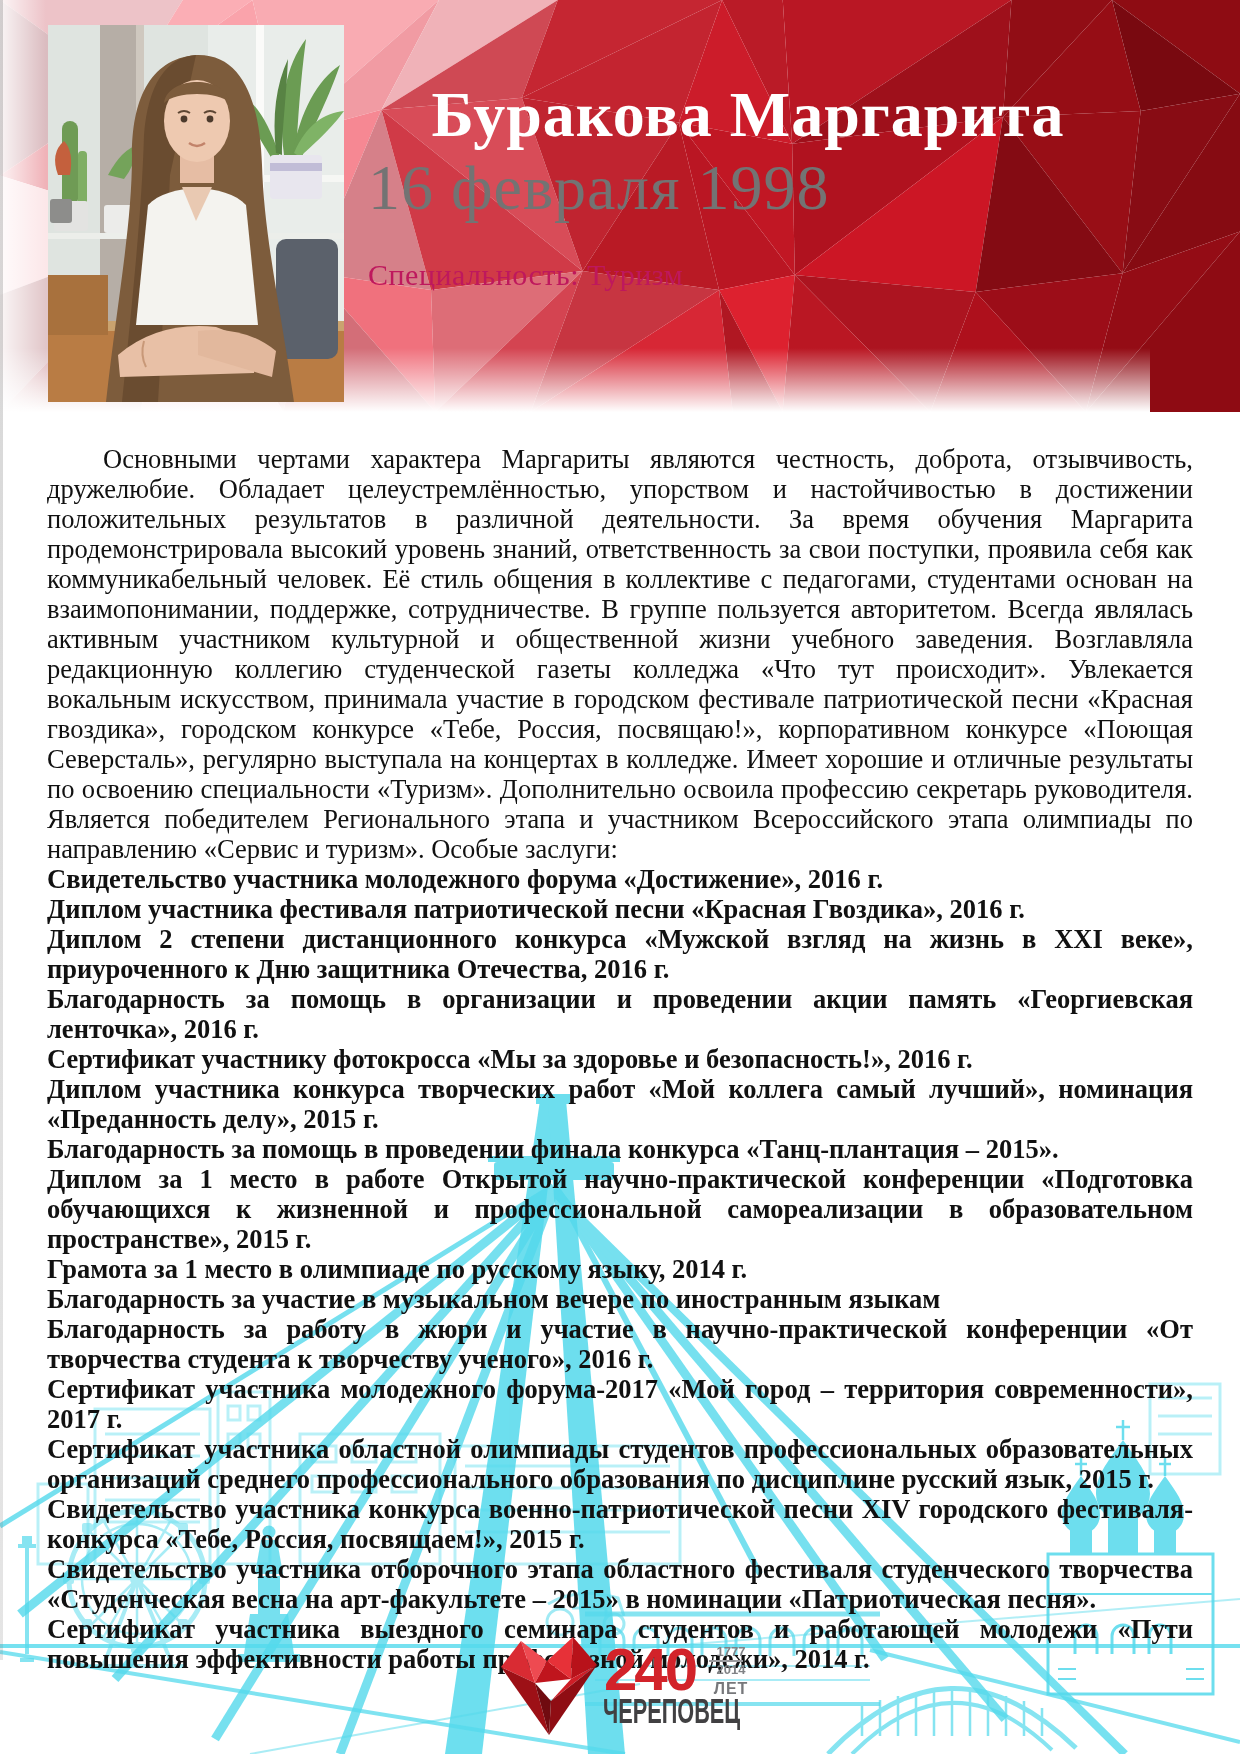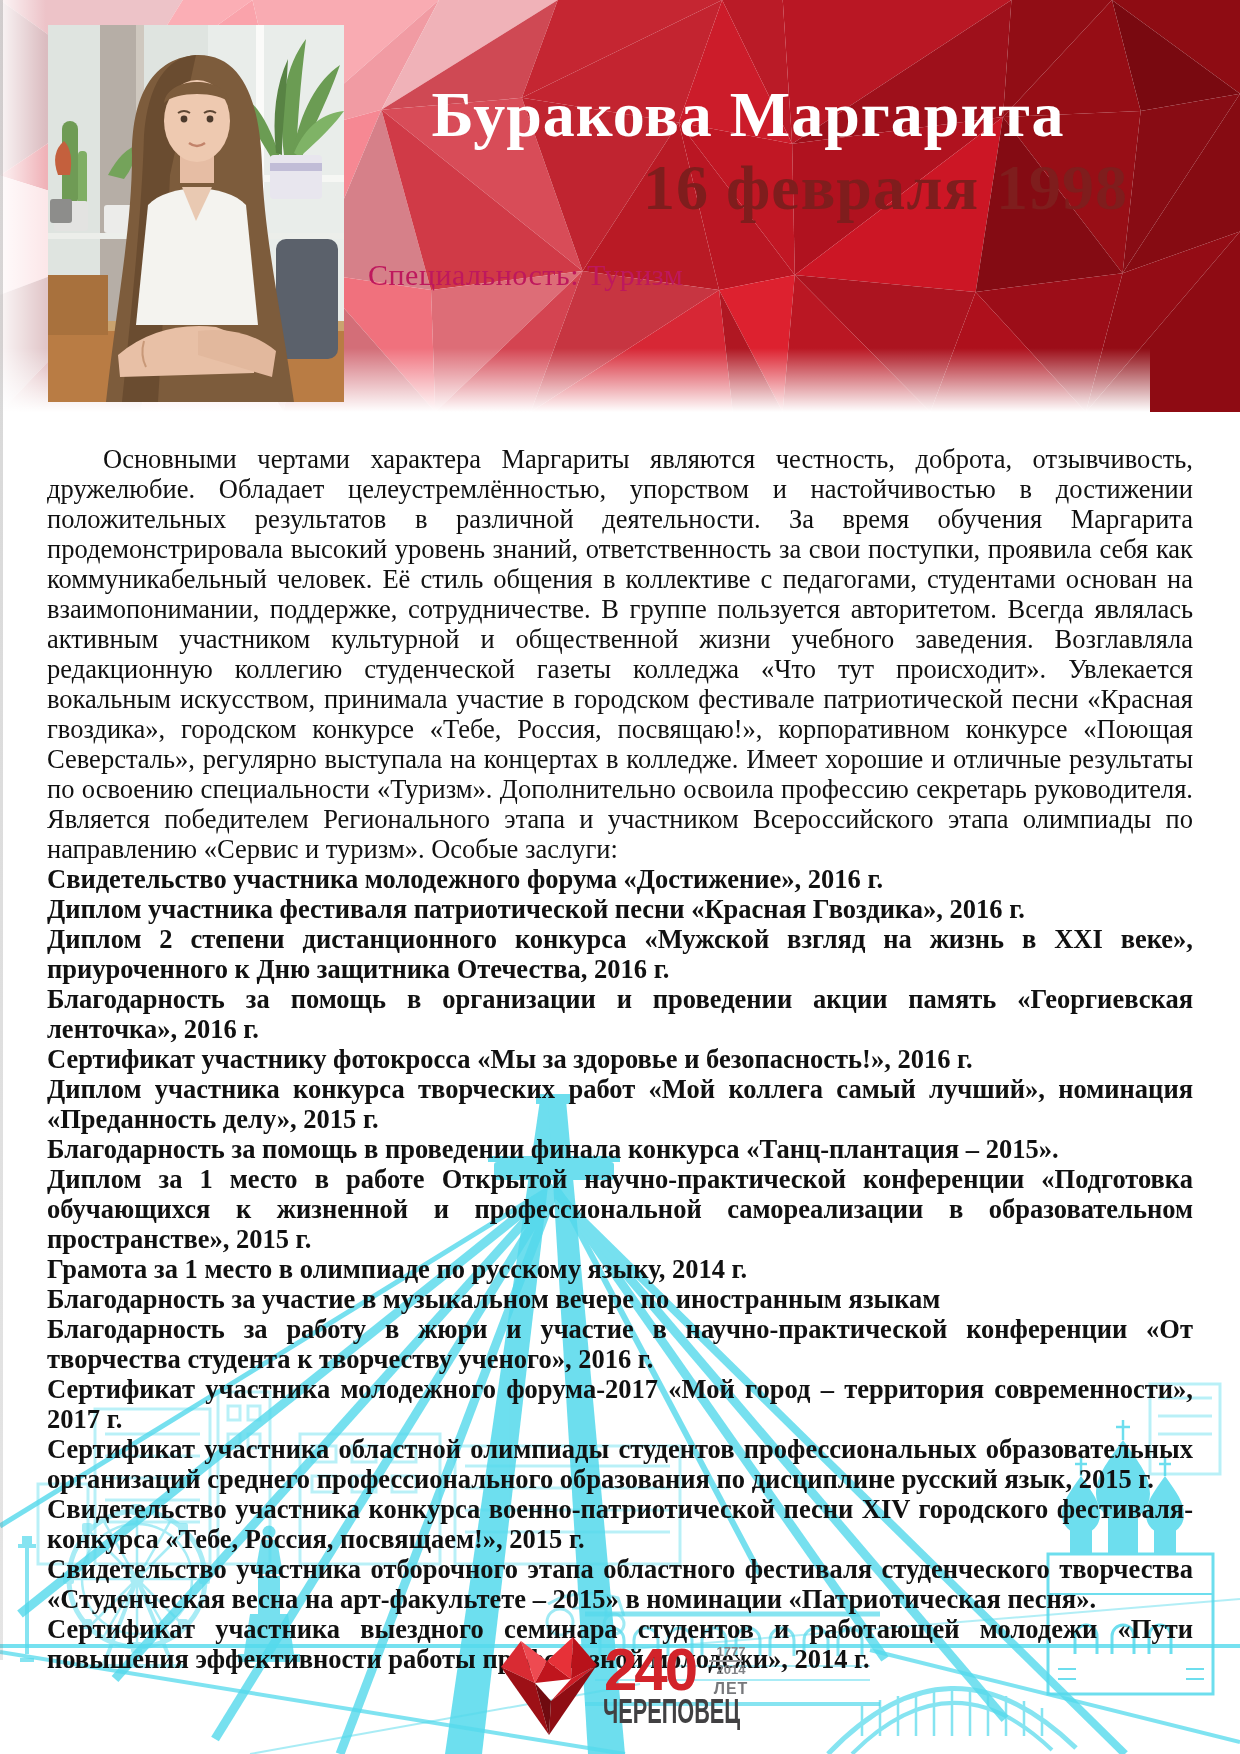--- a/index.html
+++ b/index.html
@@ -14,21 +14,21 @@
   .banner-fade{position:absolute;left:0;bottom:0;width:100%;height:64px;
         background:linear-gradient(180deg,rgba(255,255,255,0),rgba(255,255,255,1));}
   .banner-fade-left{position:absolute;left:0;top:0;width:46px;height:100%;
         background:linear-gradient(90deg,rgba(255,255,255,.85),rgba(255,255,255,0));}
 
   .photo{position:absolute;left:48px;top:25px;width:296px;height:377px;overflow:hidden;z-index:3;}
 
   .banner-title{position:absolute;left:368px;right:22px;top:40px;z-index:2;
         text-align:center;color:#fff;font-size:64px;line-height:1.0;letter-spacing:1px;}
   .banner-date{position:absolute;left:368px;right:22px;top:156px;z-index:2;
-        text-align:right;color:#7f1d1d;font-size:64px;line-height:1.0;letter-spacing:1px;font-weight:bold;}
+        text-align:left;color:#737373;font-size:64px;line-height:1.0;letter-spacing:1px;}
   .banner-spec{position:absolute;left:368px;right:72px;top:258px;z-index:2;
         text-align:left;color:#be185d;font-size:30px;font-weight:normal;letter-spacing:.5px;}
 
   
   main{position:absolute;left:47px;top:444px;width:1146px;z-index:2;
         font-size:26.5px;line-height:30px;text-align:justify;}
   .lead{margin:0;text-indent:56px;}
   .ach p{margin:0;font-weight:bold;}
 
   

